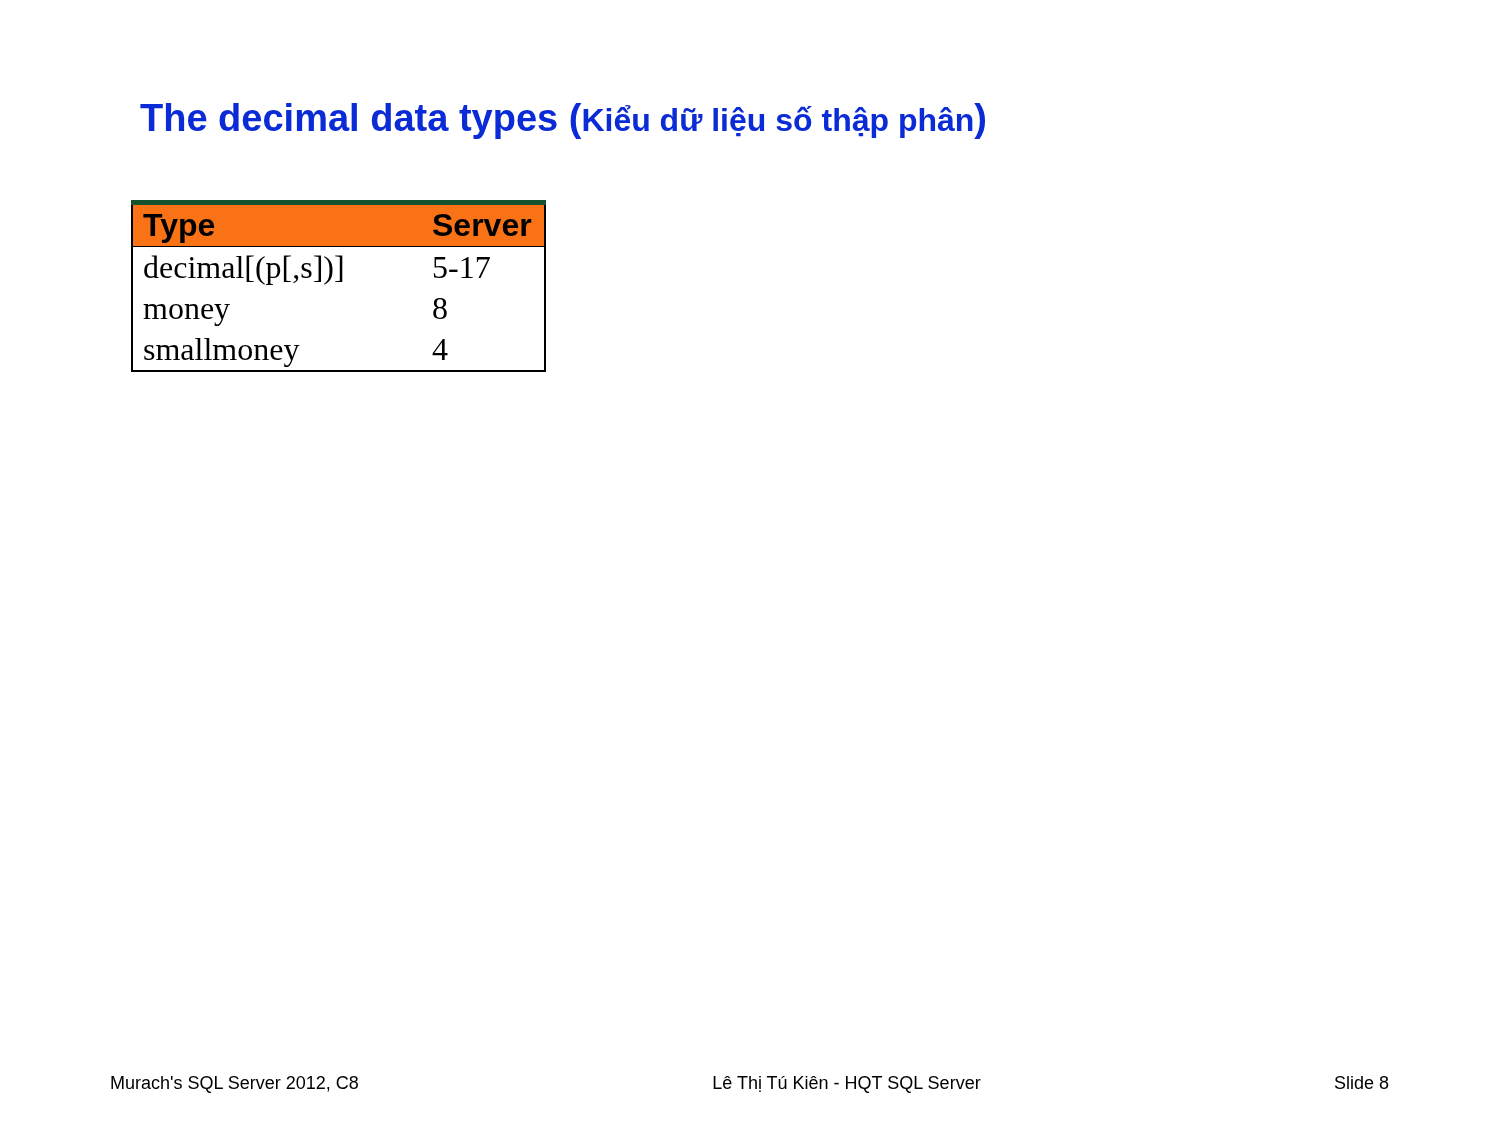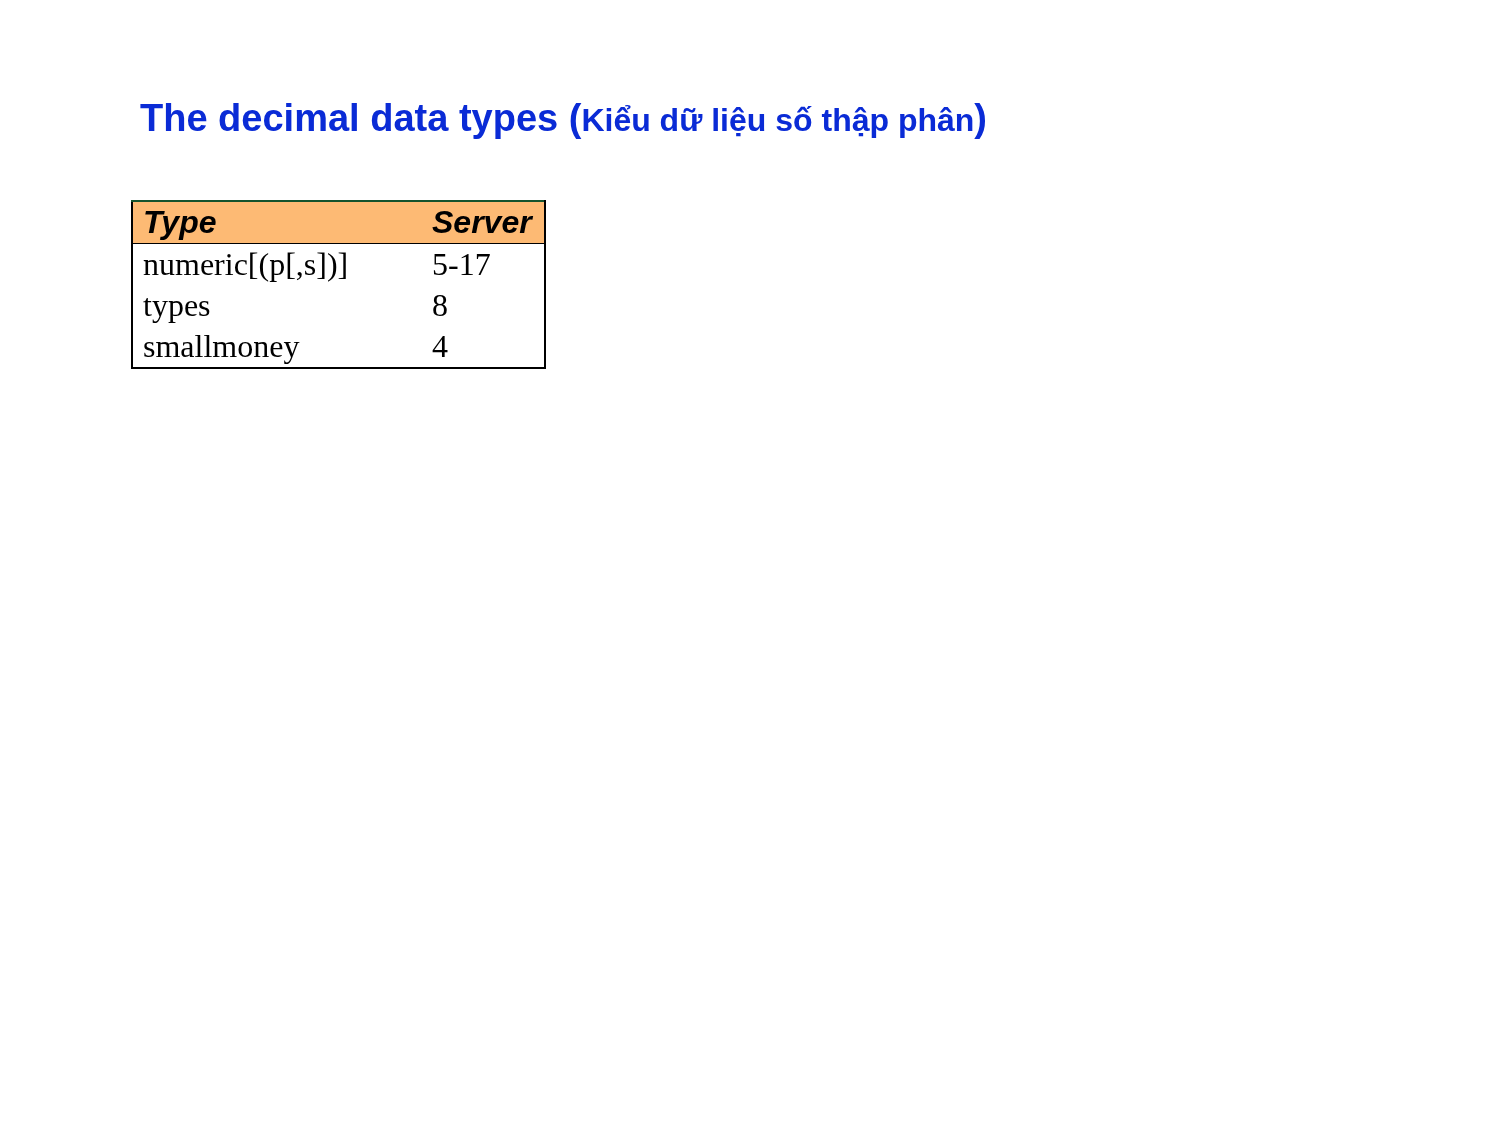--- a/index.html
+++ b/index.html
@@ -41,25 +41,24 @@
     left: 131px;
     border-collapse: collapse;
     font-size: 32px;
   }
   .tbl th, .tbl td {
     text-align: left;
     padding: 2px 12px 2px 10px;
     font-weight: normal;
   }
   .tbl thead th {
-    background: #fdba74;
+    background: #f97316;
     font-weight: bold;
-    border-top: 2px solid #14532d;
+    border-top: 5px solid #14532d;
     border-bottom: 1px solid #000;
-    font-style: italic;
   }
   .tbl thead th:first-child {
     border-left: 2px solid #000;
   }
   .tbl thead th:last-child {
     border-right: 2px solid #000;
   }
   .tbl tbody td:first-child {
     border-left: 2px solid #000;
     font-family: "Times New Roman", Times, serif;
@@ -101,28 +100,33 @@
       <col class="col-bytes">
     </colgroup>
     <thead>
       <tr>
         <th>Type</th>
         <th>Server</th>
       </tr>
     </thead>
     <tbody>
       <tr>
-        <td>numeric[(p[,s])]</td>
+        <td>decimal[(p[,s])]</td>
         <td>5-17</td>
       </tr>
       <tr>
-        <td>types</td>
+        <td>money</td>
         <td>8</td>
       </tr>
       <tr>
         <td>smallmoney</td>
         <td>4</td>
       </tr>
     </tbody>
   </table>
 
+  <div class="footer">
+    <span>Murach's SQL Server 2012, C8</span>
+    <span>Lê Thị Tú Kiên - HQT SQL Server</span>
+    <span>Slide 8</span>
+  </div>
 
 </div>
 
 </body></html>

